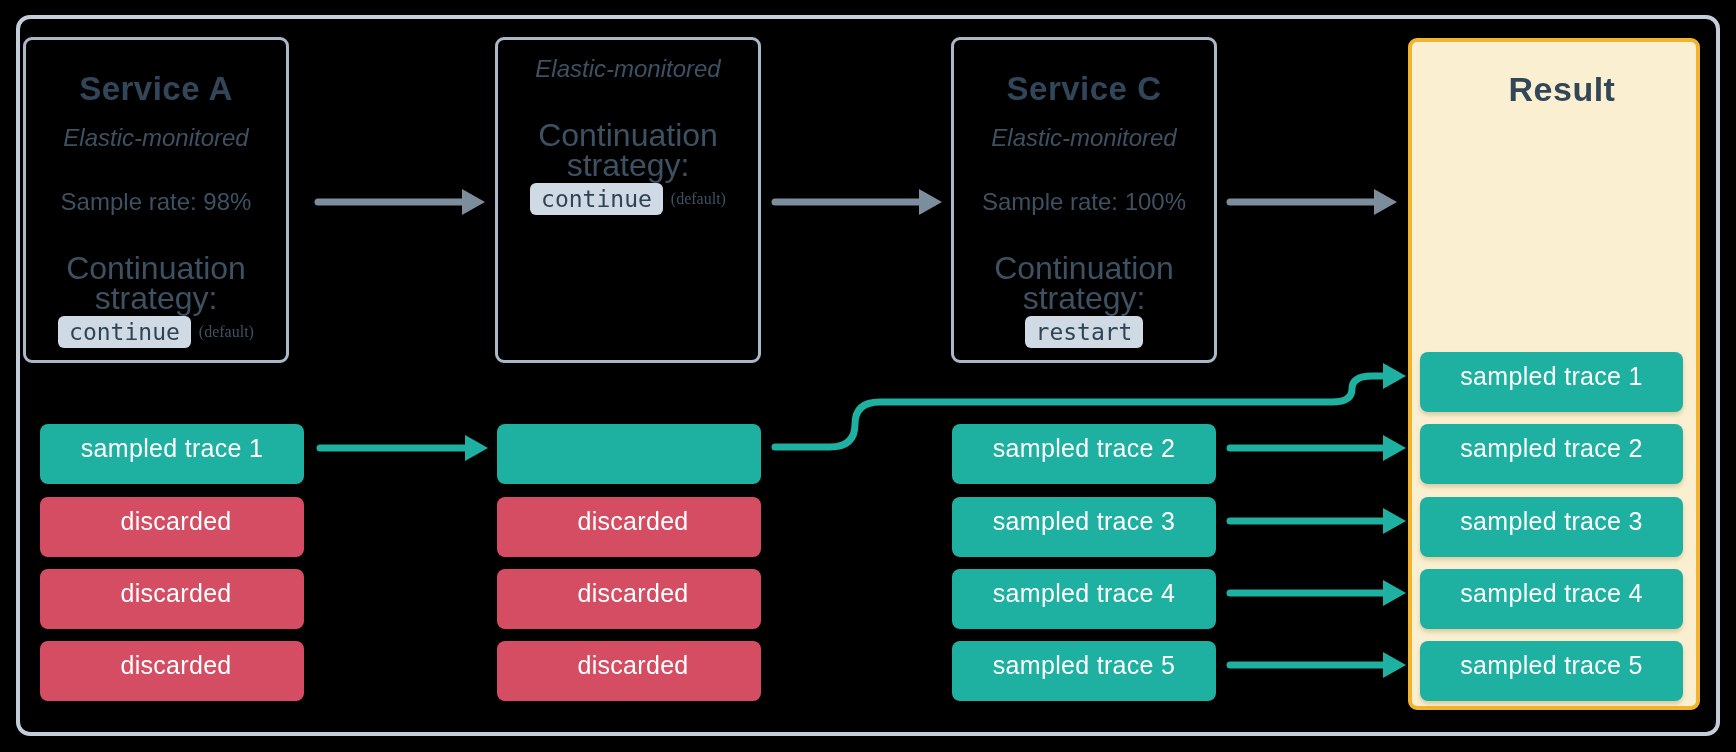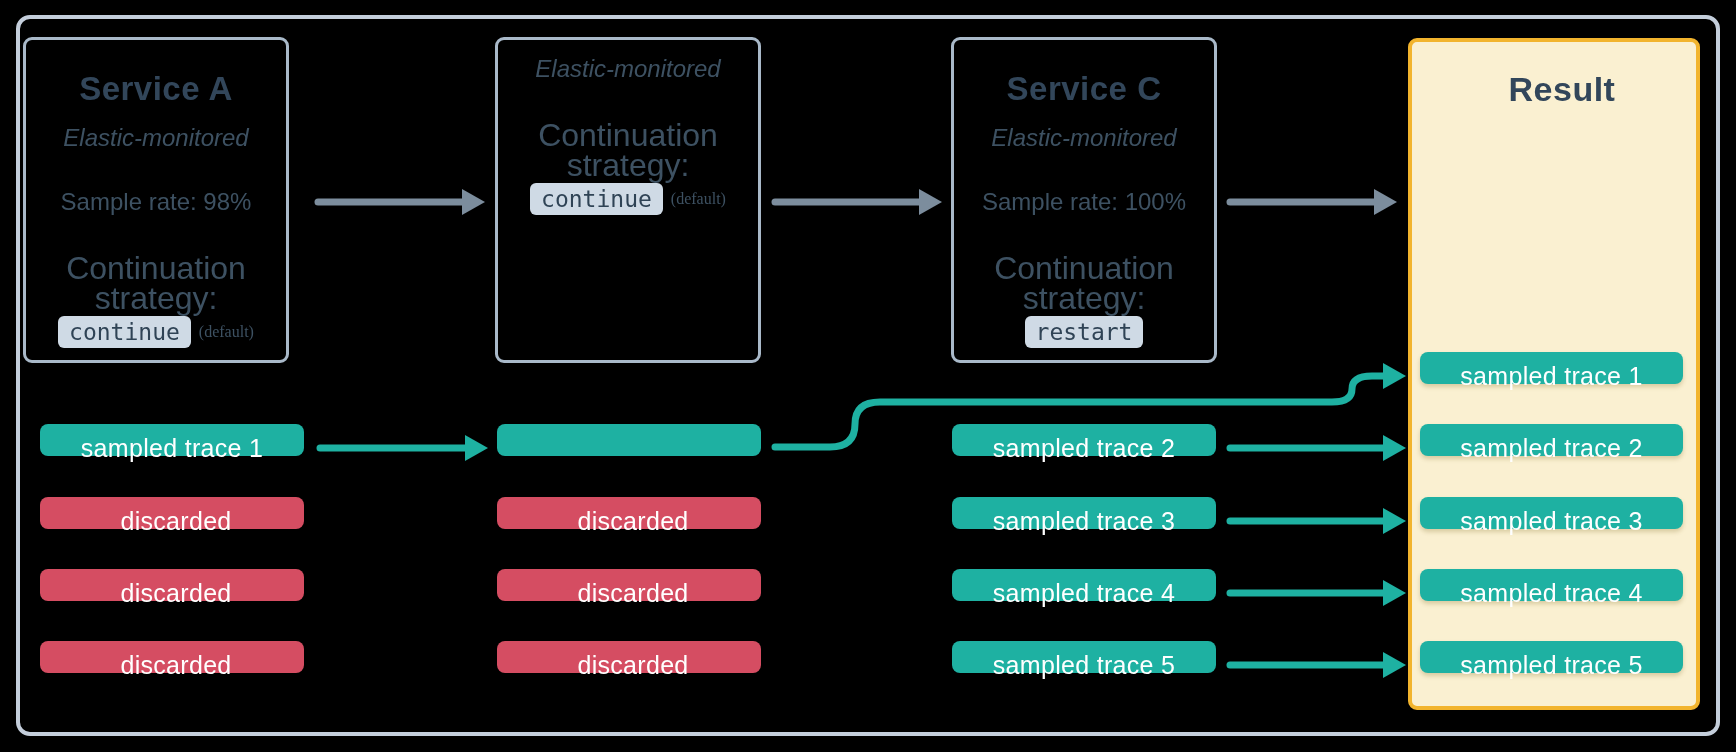--- a/index.html
+++ b/index.html
@@ -118,21 +118,21 @@
     font-size: 34px;
     font-weight: 700;
     line-height: 40px;
     color: var(--title);
     letter-spacing: 0.5px;
     padding-left: 16px;
   }
 
   .pill {
     position: absolute;
-    height: 32px;
+    height: 60px;
     border-radius: 8px;
     color: var(--pill-text);
     font-size: 25px;
     font-weight: 500;
     line-height: 48px;
     text-align: center;
     letter-spacing: 0.3px;
   }
   .pill.sampled { background: var(--teal); }
   .pill.discarded { background: var(--red); padding-left: 8px; }

